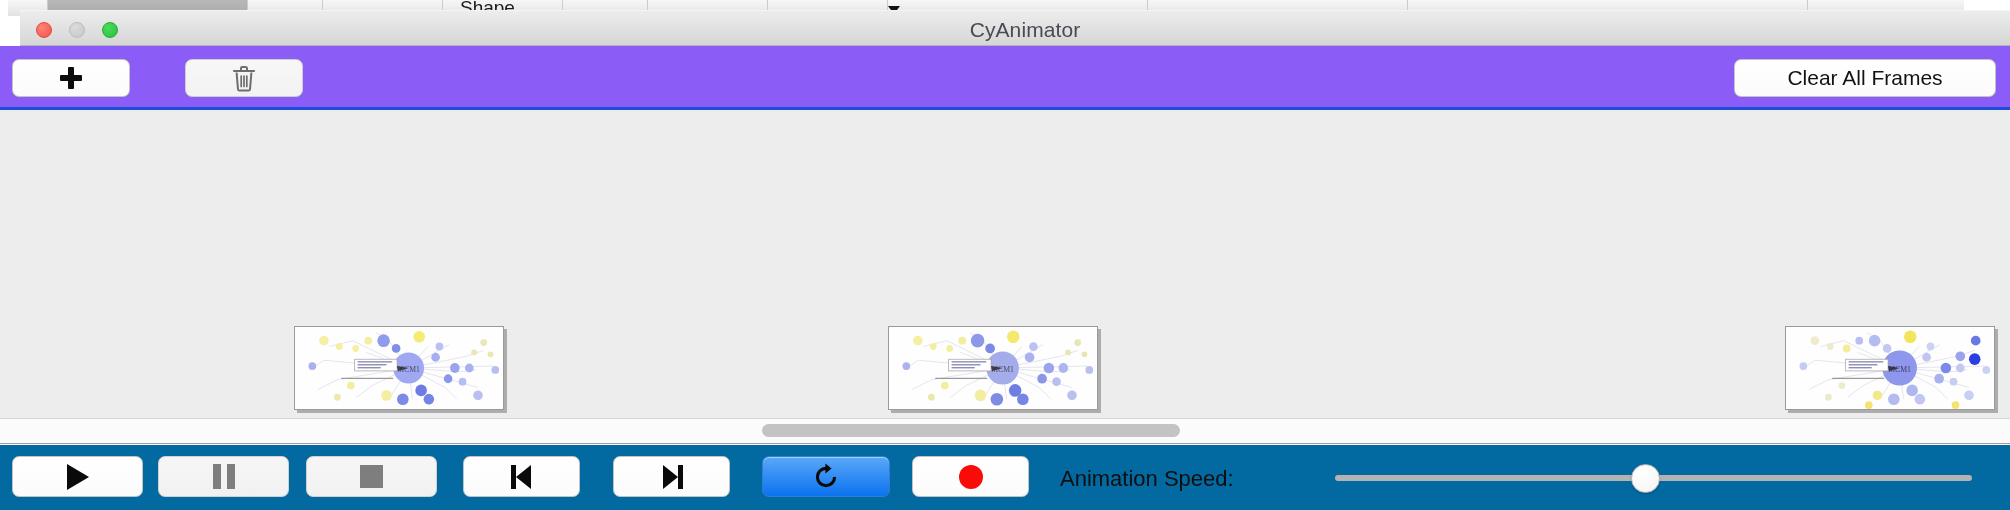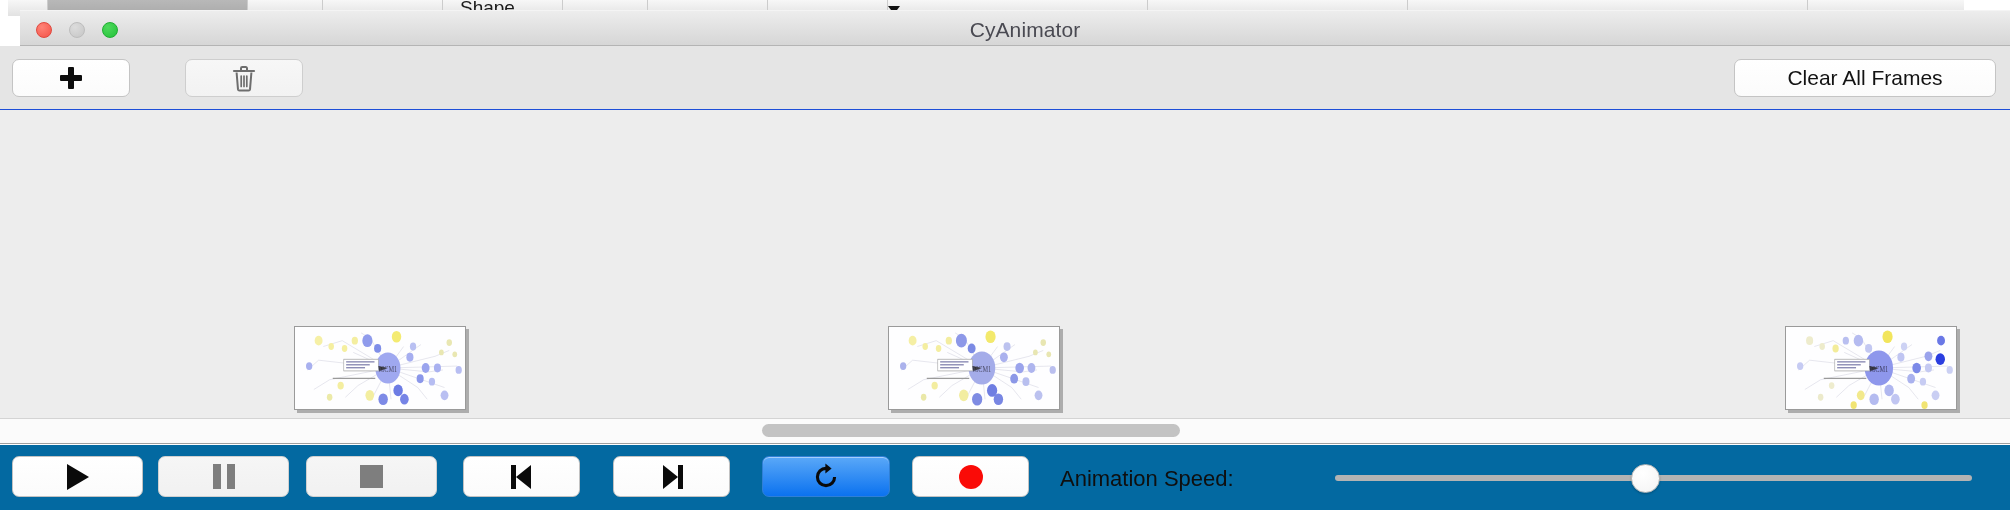--- a/index.html
+++ b/index.html
@@ -49,21 +49,21 @@
   .tl-min    { left: 49px; background: radial-gradient(circle at 35% 30%, #dcdcdc, #c6c6c6); border: 1px solid #bdbdbd; }
   .tl-max    { left: 82px; background: radial-gradient(circle at 35% 30%, #4ed95b, #23c13a); border: 1px solid #1fae31; }
   .title-text {
     position: absolute; left: 0; right: 0; top: 7px; text-align: center;
     font-size: 21px; color: #4a4a52; letter-spacing: 0.1px;
   }
 
   
   .toolbar {
     position: absolute; left: 0; top: 46px; width: 2010px; height: 64px;
-    background: #e5e5e5; border-bottom: 1px solid #1d4ed8;
+    background: #8b5cf6; border-bottom: 3px solid #1d4ed8;
   }
   .btn {
     position: absolute; border: 1px solid #c4c4c4; border-radius: 7px;
     background: linear-gradient(#ffffff, #fbfbfb);
     display: flex; align-items: center; justify-content: center;
     cursor: default;
   }
   .btn-flat { background: linear-gradient(#f7f7f7, #f2f2f2); border-color: #cecece; }
   .btn-add   { left: 12px;  top: 13px; width: 118px; height: 38px; }
   .btn-del   { left: 185px; top: 13px; width: 118px; height: 38px; }
@@ -78,21 +78,21 @@
   .plus-icon::after  { left: 0; top: 8px; width: 22px; height: 6px; }
 
   
   .timeline {
     position: absolute; left: 0; top: 110px; width: 2010px; height: 308px;
     background: #ededed; overflow: hidden;
   }
 
   
   .frame {
-    position: absolute; top: 216px; width: 172px; height: 84px;
+    position: absolute; top: 216px; width: 210px; height: 84px;
     background: #d946ef; border: 1px solid #9a9a9a;
     box-shadow: 3px 3px 0 0 rgba(120,120,120,0.55);
     overflow: hidden;
   }
   .frame svg { display: block; width: 100%; height: 100%; }
 
   
   .scrollzone {
     position: absolute; left: 0; top: 418px; width: 2010px; height: 26px;
     background: #fbfbfb; border-top: 1px solid #d4d4d4; border-bottom: 1px solid #9f9f9f;

